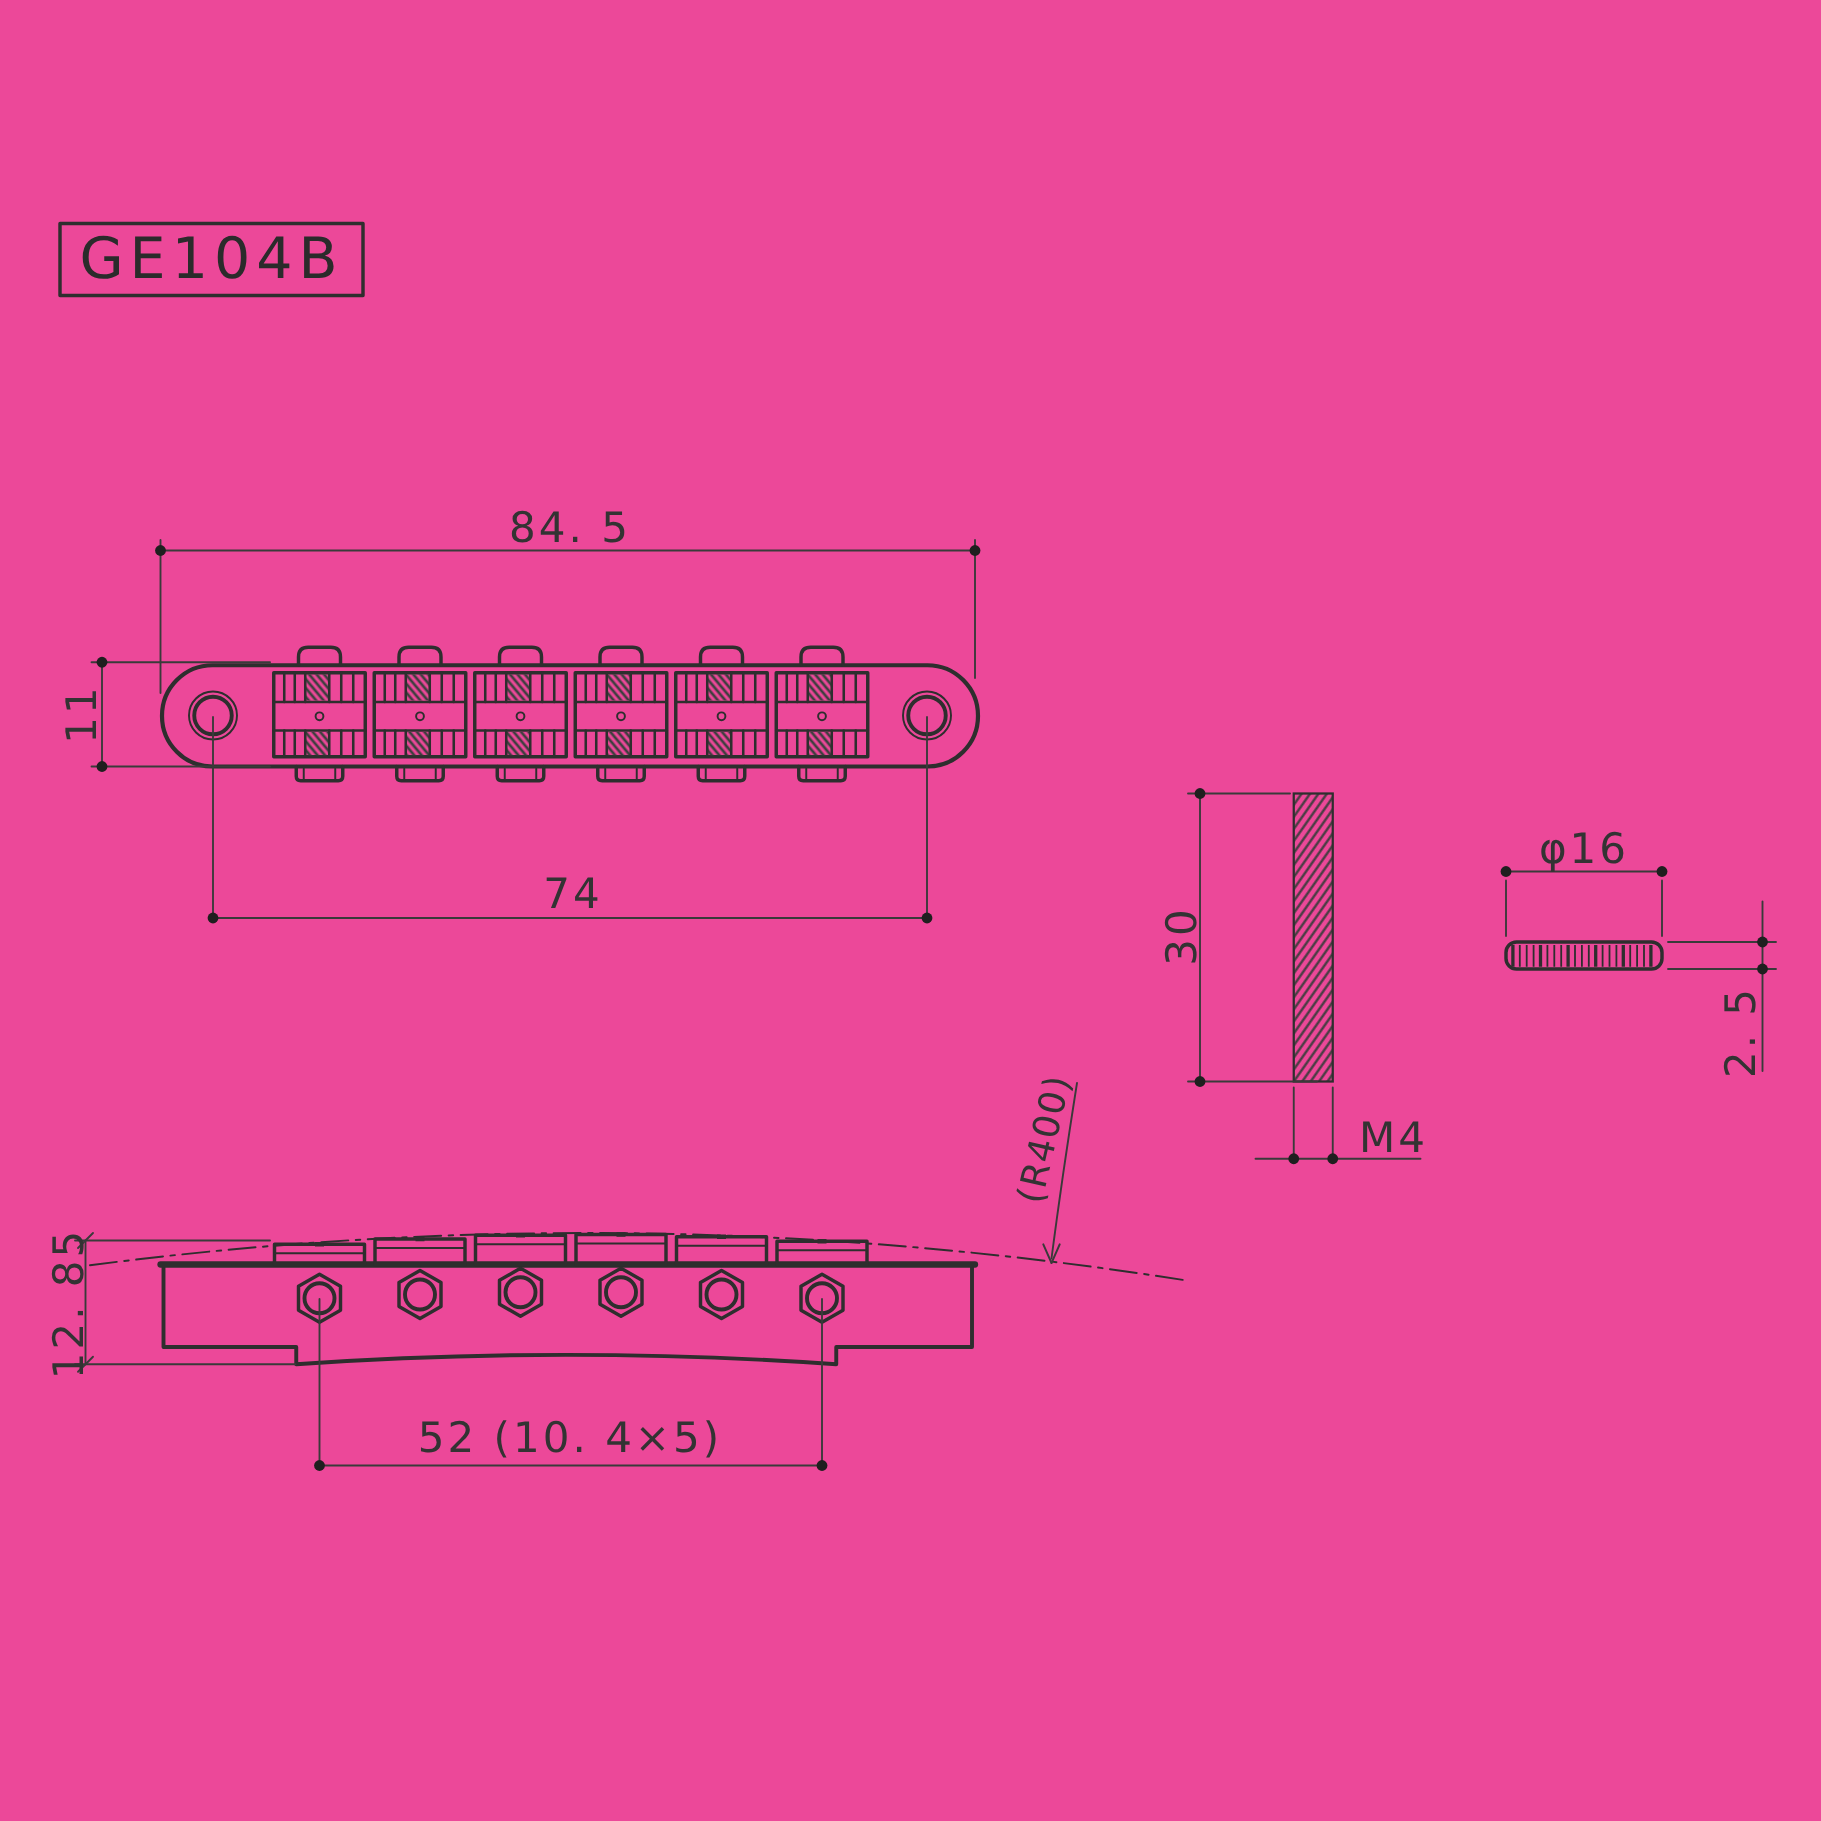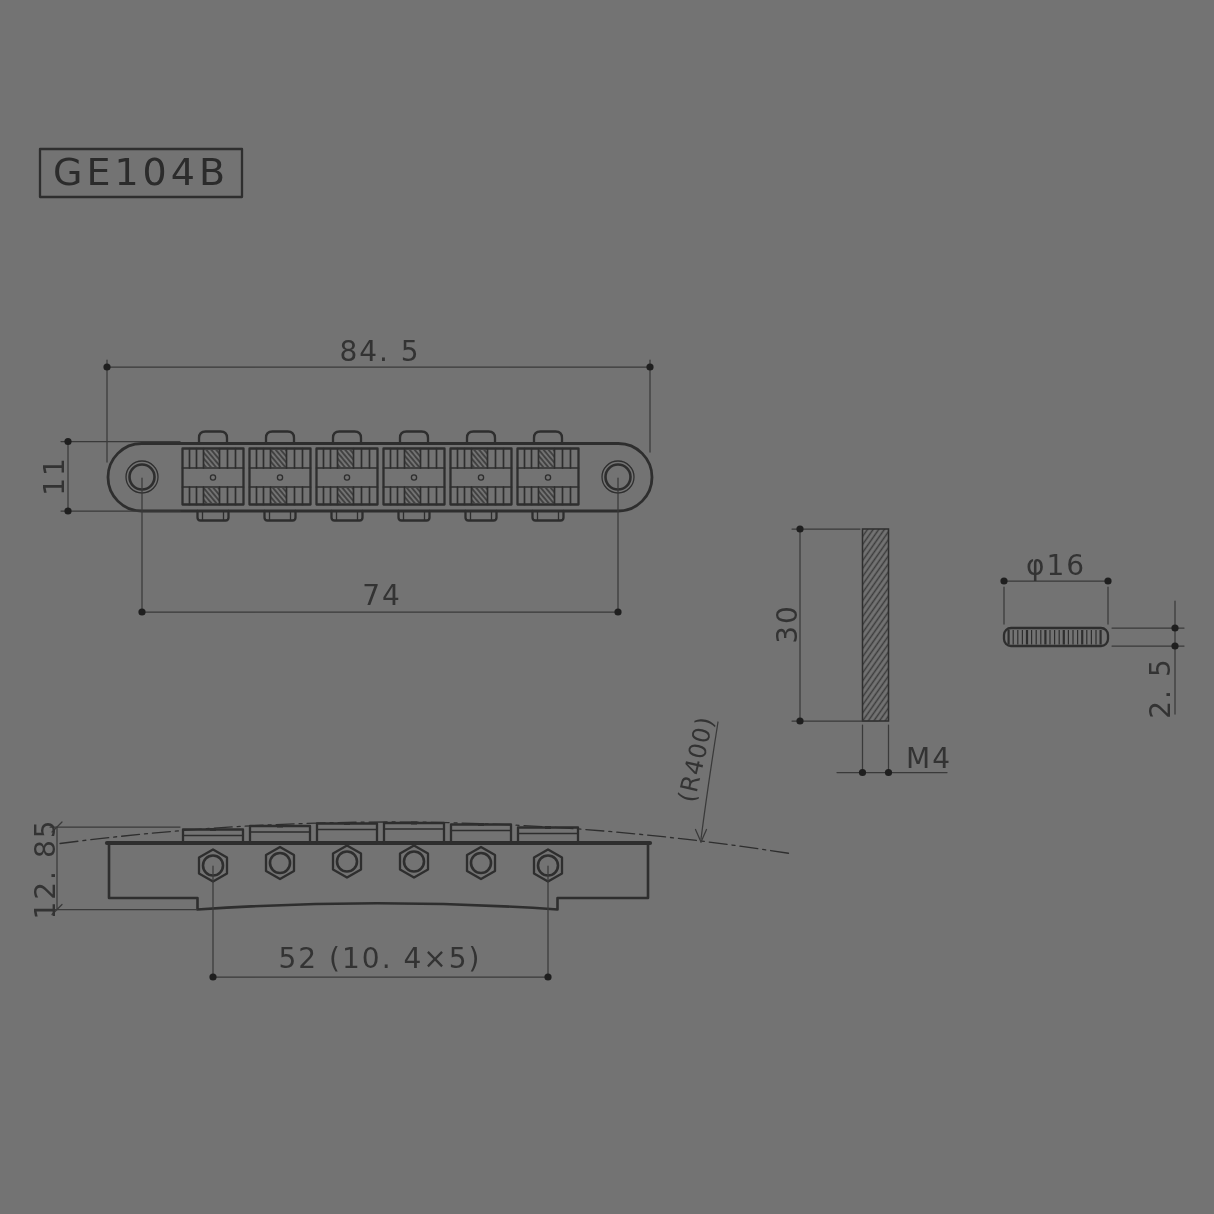--- a/index.html
+++ b/index.html
@@ -1,16 +1,16 @@
 <!DOCTYPE html>
 <html><head>
 <meta charset="utf-8">
 <style>
   html,body{margin:0;padding:0;background:#ffffff;}
-  .page{width:1214px;height:1214px;background:#737373;position:relative;overflow:hidden;
+  .page{width:1214px;height:1214px;background:#ec4899;position:relative;overflow:hidden;
         font-family:"DejaVu Sans","Liberation Sans",sans-serif;}
   svg{display:block;}
   .ln{fill:none;stroke:#2e2e2e;stroke-linecap:round;stroke-linejoin:round;}
   .sm{stroke-width:1.3;}
   .sm2{stroke-width:1.7;}
   .md{stroke-width:2.3;}
   .th{stroke-width:2.6;}
   .th2{stroke-width:2.8;}
   .dim{fill:none;stroke:#3a3a3a;stroke-width:1.25;stroke-linecap:round;}
   .dot{fill:#1f1f1f;stroke:none;}

